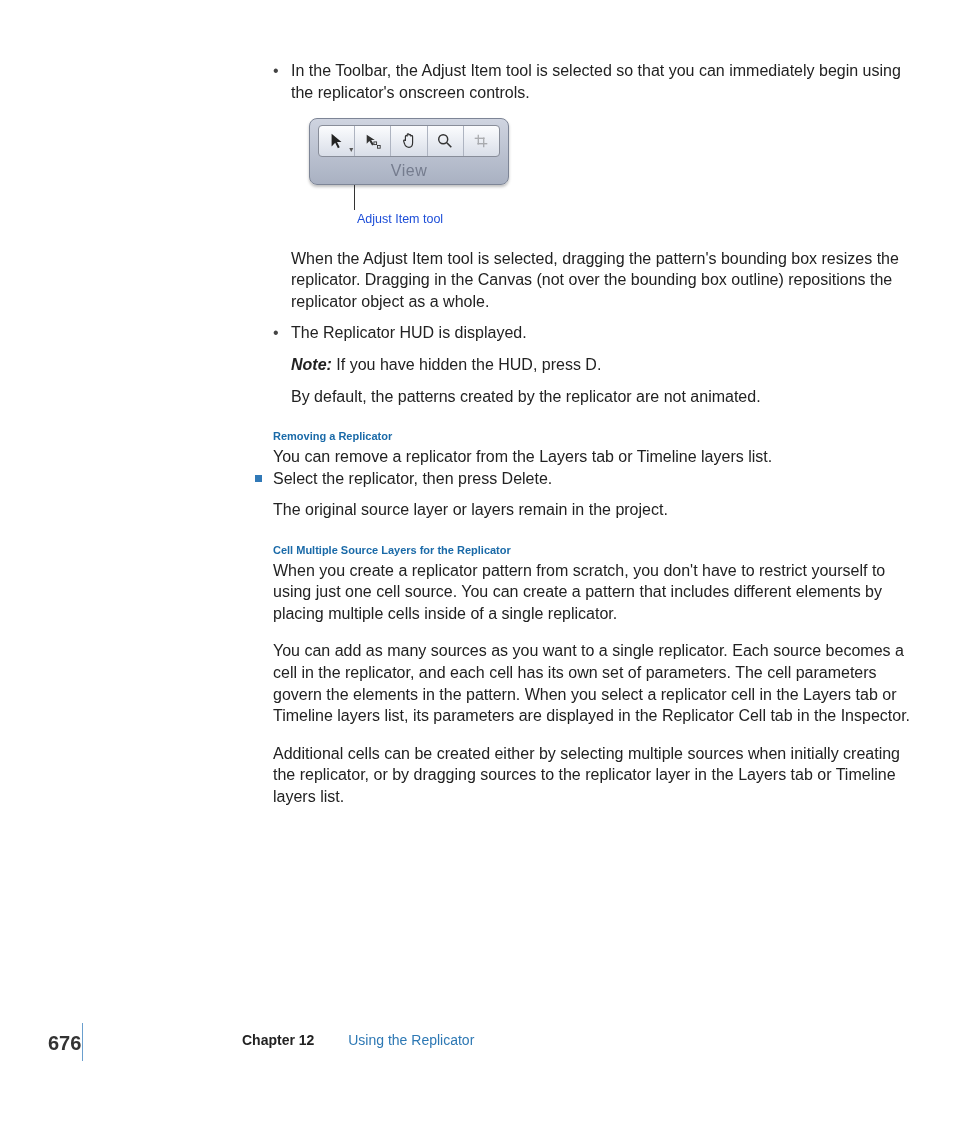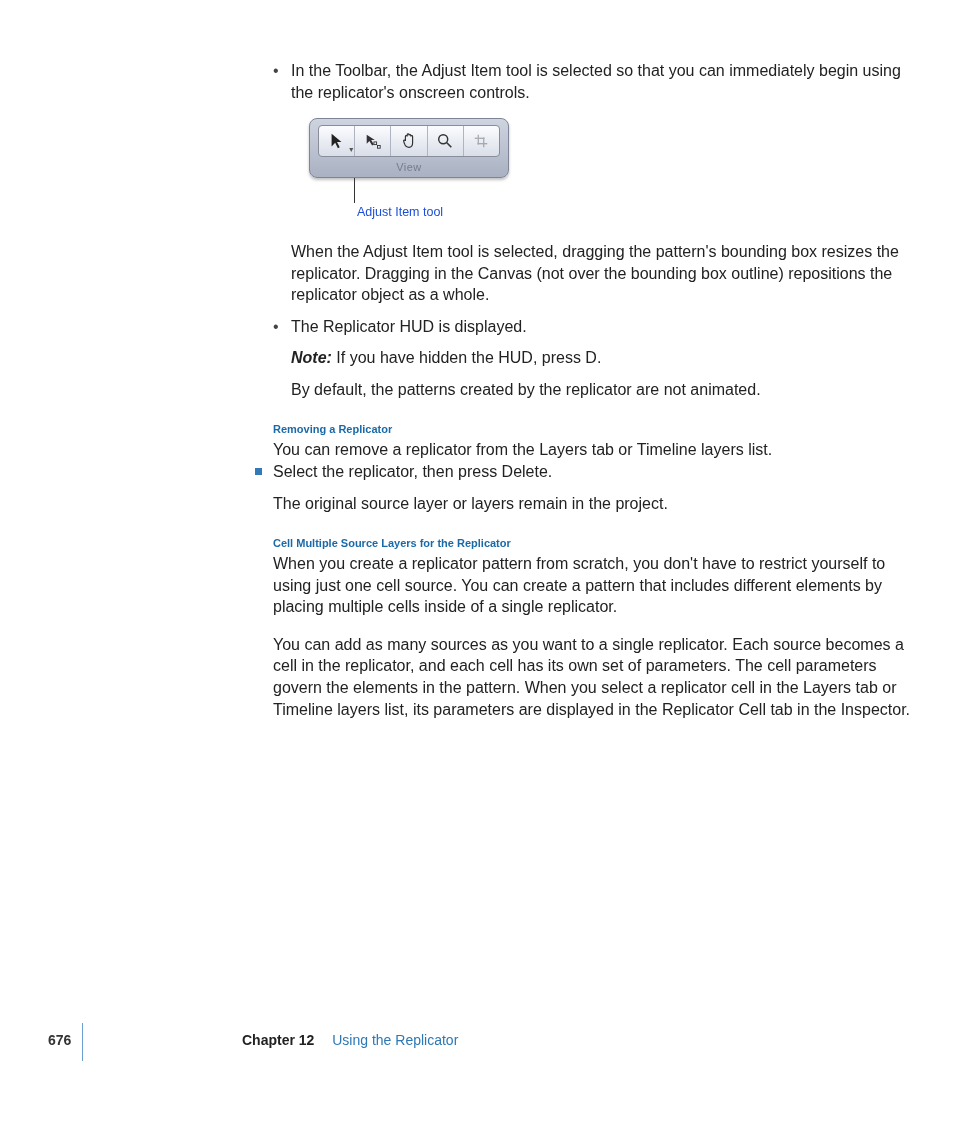--- a/index.html
+++ b/index.html
@@ -105,21 +105,21 @@
     align-items: center;
     justify-content: center;
     position: relative;
     color: #333;
   }
   .tbtn:last-child { border-right: none; }
   .tbtn svg { width: 18px; height: 18px; }
   .tbtn.dim svg { opacity: 0.35; }
   .view-label {
     text-align: center;
-    font-size: 11px;
+    font-size: 16px;
     color: #757c8e;
     margin-top: 3px;
     letter-spacing: 0.5px;
   }
   .pointer-tick {
     margin-left: 45px;
     width: 1px;
     height: 25px;
     background: #333;
   }
@@ -142,36 +142,37 @@
     left: 0;
     top: -10px;
     width: 1px;
     height: 38px;
     background: #6a9fce;
   }
   .page-num {
     position: absolute;
     left: -34px;
     top: -1px;
-    font-size: 14px;
+    font-size: 20px;
     font-weight: 600;
     color: #333;
   }
   .chapter {
     position: absolute;
     left: 160px;
     top: -1px;
     font-size: 14px;
   }
   .chapter .ch {
     font-weight: 700;
     margin-right: 14px;
   }
   .chapter .ct {
     color: #2d78b4;
+    margin-left: 16px;
   }
   .corner-dropdown {
     position: absolute;
     font-size: 8px;
     color: #555;
     right: 1px;
     bottom: 0;
   }
 </style>
 </head>
@@ -243,20 +244,21 @@
     <div>You can remove a replicator from the Layers tab or Timeline layers list.</div>
 
     <div class="square-bullet square-anchor">
       <span>Select the replicator, then press Delete.</span>
     </div>
     <div class="para">The original source layer or layers remain in the project.</div>
 
     <div class="h-blue">Cell Multiple Source Layers for the Replicator</div>
     <div>When you create a replicator pattern from scratch, you don't have to restrict yourself to using just one cell source. You can create a pattern that includes different elements by placing multiple cells inside of a single replicator.</div>
     <div class="para" style="margin-top:16px">You can add as many sources as you want to a single replicator. Each source becomes a cell in the replicator, and each cell has its own set of parameters. The cell parameters govern the elements in the pattern. When you select a replicator cell in the Layers tab or Timeline layers list, its parameters are displayed in the Replicator Cell tab in the Inspector.</div>
+    <div class="para" style="margin-top:16px">Additional cells can be created either by selecting multiple sources when initially creating the replicator, or by dragging sources to the replicator layer in the Layers tab or Timeline layers list.</div>
 
   </div>
 
   <div class="footer">
     <div class="footer-rule"></div>
     <div class="page-num">676</div>
     <div class="chapter">
       <span class="ch">Chapter 12</span>
       <span class="ct">Using the Replicator</span>
     </div>

